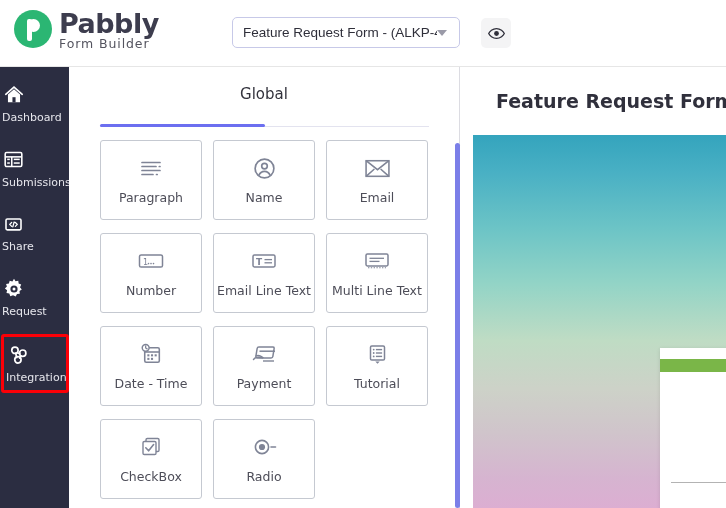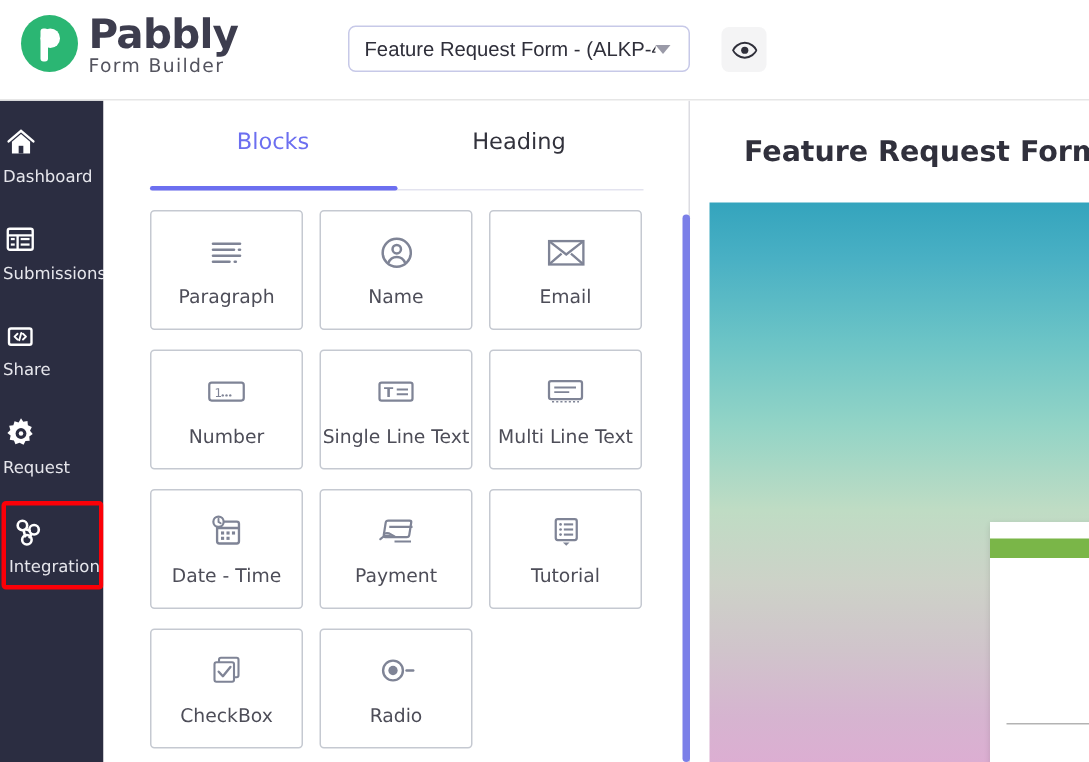--- a/index.html
+++ b/index.html
@@ -272,22 +272,21 @@
       </span>
       <span class="nav-label">Integration</span>
     </div>
 
 
   </div>
 
   <div class="blocks-panel">
 
     <div class="tabs">
-      <div class="tab active">Blocks</div>
-      <div class="tab">Heading</div>
+      <div class="tab">Global</div>
       <div class="tabs-underline"></div>
       <div class="tab-active-bar"></div>
     </div>
 
     <div class="blocks-grid">
 
 
       <div class="block-card">
         <span class="bico">
           <svg width="26" height="24" viewBox="0 0 24 24">
@@ -341,21 +340,21 @@
 
       <div class="block-card">
         <span class="bico">
           <svg width="28" height="20" viewBox="0 0 28 20">
             <rect x="3" y="4" width="22" height="12" rx="1.4" fill="none" stroke="#7f8496" stroke-width="1.5"></rect>
             <text x="6" y="13.8" font-size="9" font-weight="bold" fill="#7f8496" font-family="DejaVu Sans, sans-serif">T</text>
             <line x1="14.5" y1="8.6" x2="22" y2="8.6" stroke="#7f8496" stroke-width="1.3"></line>
             <line x1="14.5" y1="11.8" x2="22" y2="11.8" stroke="#7f8496" stroke-width="1.3"></line>
           </svg>
         </span>
-        <span class="block-label">Single Line Text</span>
+        <span class="block-label">Email Line Text</span>
       </div>
 
       <div class="block-card">
         <span class="bico">
           <svg width="28" height="22" viewBox="0 0 28 22">
             <rect x="3" y="4" width="22" height="12" rx="1.4" fill="none" stroke="#7f8496" stroke-width="1.5"></rect>
             <line x1="6.5" y1="8.3" x2="21" y2="8.3" stroke="#7f8496" stroke-width="1.3"></line>
             <line x1="6.5" y1="11.4" x2="16.5" y2="11.4" stroke="#7f8496" stroke-width="1.3"></line>
             <g stroke="#7f8496" stroke-width="1.1">
               <line x1="5" y1="17.8" x2="23" y2="17.8" stroke-dasharray="1.4 1.4"></line>

